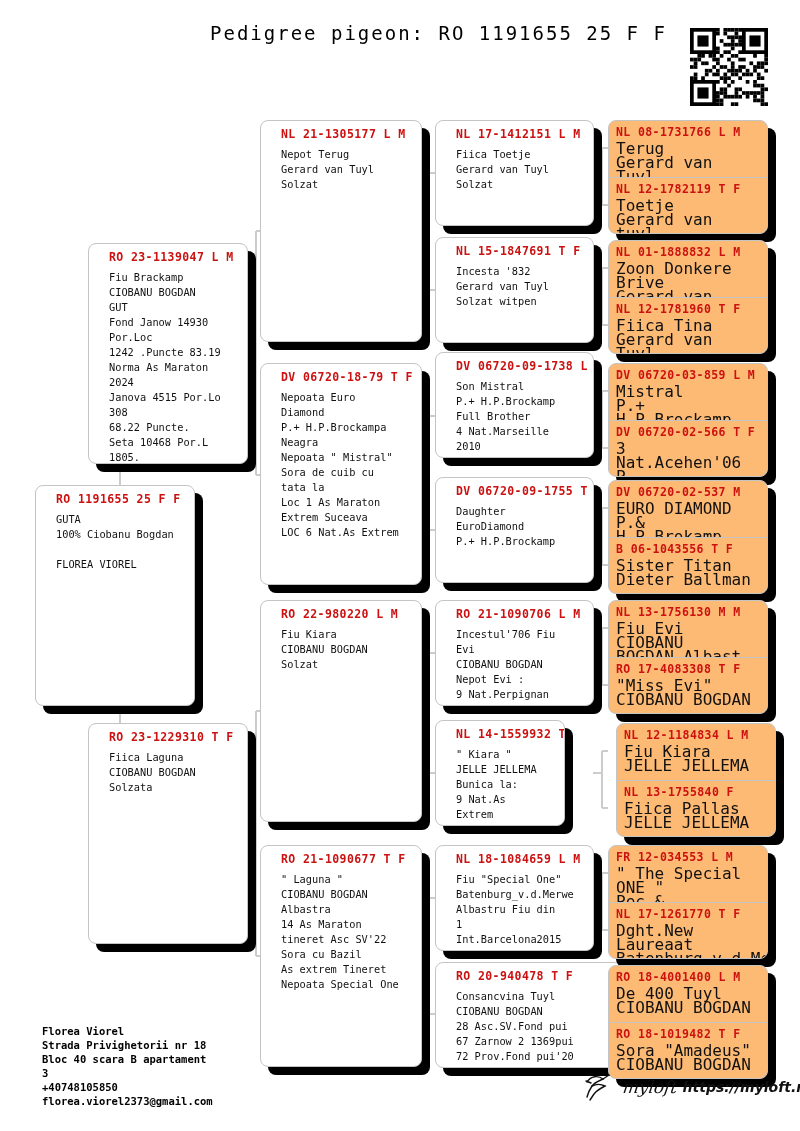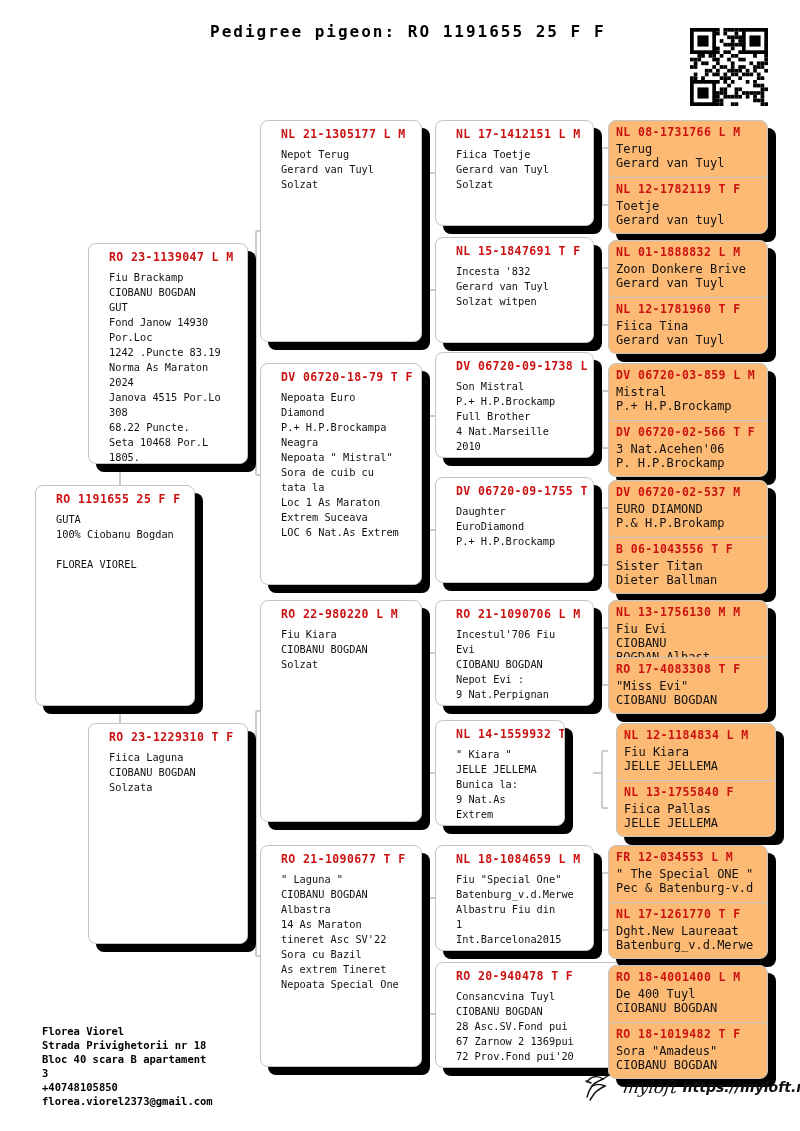--- a/index.html
+++ b/index.html
@@ -1,18 +1,18 @@
 <!DOCTYPE html>
 <html><head>
 <meta charset="utf-8">
 <style>
   html,body{margin:0;padding:0;background:#fff;}
   #canvas{position:relative;width:800px;height:1131px;background:#fff;overflow:hidden;
           font-family:"DejaVu Sans Mono",monospace;}
-  .title{position:absolute;left:210px;top:22px;font-size:16px;font-weight:bold;
+  .title{position:absolute;left:210px;top:22px;font-size:19px;font-weight:normal;
          letter-spacing:2px;color:#000;white-space:pre;}
   #qr{position:absolute;left:690px;top:28px;width:78px;height:78px;}
   svg.lines{position:absolute;left:0;top:0;width:800px;height:1131px;}
   .bx{position:absolute;background:#fff;border:1px solid #c4c4c4;border-radius:8px;
       box-shadow:8px 8px 0 #000;padding:5px 20px;box-sizing:border-box;overflow:hidden;}
   .ring{color:#cc1111;font-weight:bold;font-size:11.5px;letter-spacing:.4px;
         line-height:17px;white-space:pre;}
   .bodytext{font-size:10.3px;line-height:15px;color:#111;margin-top:4px;white-space:pre-wrap;}
   .subject{left:35px;top:485px;width:160px;height:221px;}
   .father {left:88px;top:243px;width:160px;height:221px;}
@@ -30,21 +30,21 @@
   .gg7{left:435px;top:845px;width:159px;height:106px;}
   .gg8{left:435px;top:962px;width:187px;height:106px;}
   .pair{position:absolute;width:160px;background:#fdba74;border:1px solid #c4c4c4;
         border-radius:8px;box-shadow:8px 8px 0 #000;box-sizing:border-box;overflow:hidden;}
   .pA{left:608px;top:120px;} .pB{left:608px;top:240px;} .pC{left:608px;top:363px;}
   .pD{left:608px;top:480px;} .pE{left:608px;top:600px;} .pF{left:616px;top:723px;}
   .pG{left:608px;top:845px;} .pH{left:608px;top:965px;}
   .cell{height:56px;padding:3px 7px;box-sizing:border-box;overflow:hidden;}
   .cell + .cell{border-top:1px solid #c4c4c4;}
   .cell .ring{font-size:11.5px;line-height:16px;}
-  .cell .bodytext{font-size:12px;line-height:14px;margin-top:2px;}
+  .cell .bodytext{font-size:16px;line-height:14px;margin-top:2px;}
   .contact{position:absolute;left:42px;top:1024px;font-weight:bold;font-size:10.5px;
            line-height:14px;white-space:pre-wrap;color:#000;}
   .brandrow{position:absolute;left:584px;top:1072px;display:flex;align-items:center;gap:5px;}
   .brand{font-family:"DejaVu Serif",serif;font-style:italic;font-size:17px;color:#111;
          transform:skewX(-8deg);}
   .url{font-family:"DejaVu Sans",sans-serif;font-weight:bold;font-style:italic;
        font-size:14px;color:#111;}
 </style>
 </head>
 <body>

